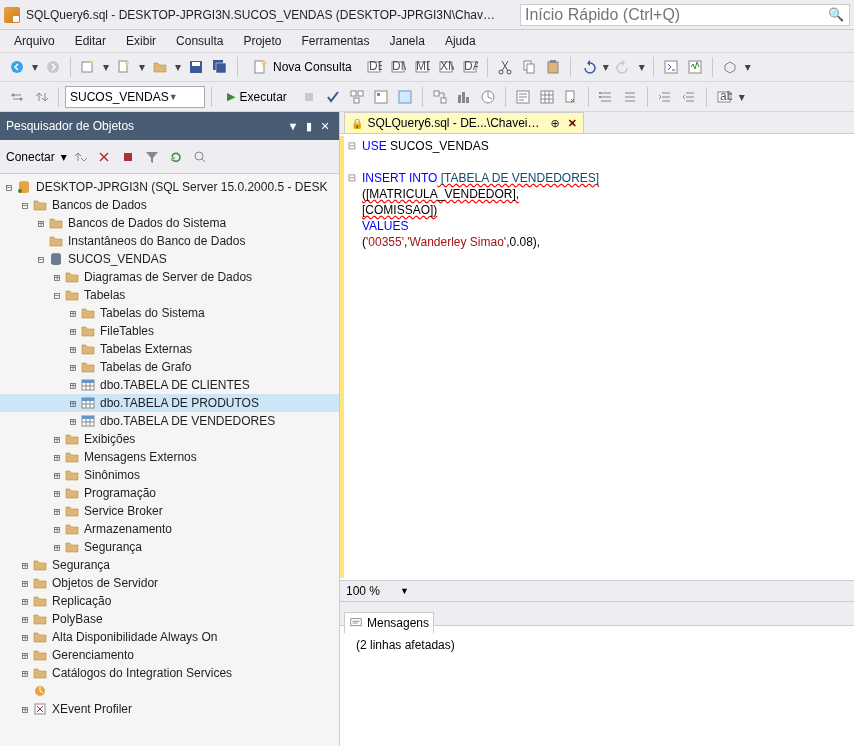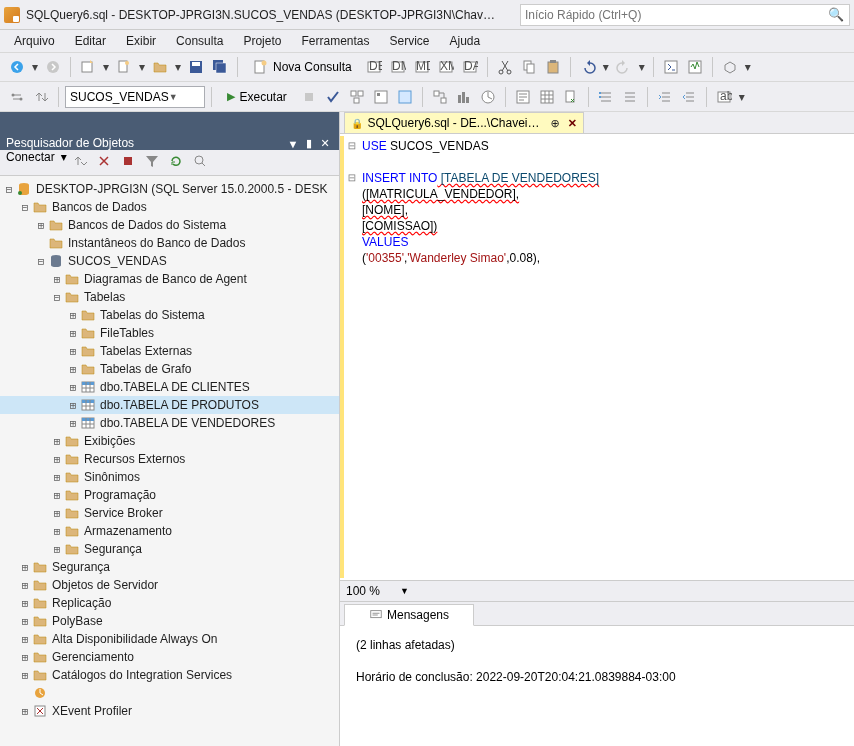--- a/index.html
+++ b/index.html
@@ -2,40 +2,40 @@
 <html><head>
 <meta charset="utf-8">
 <style>
 *{box-sizing:border-box;margin:0;padding:0;font-family:"Segoe UI",Tahoma,sans-serif;font-size:12px}
 body{background:#eeeef2;overflow:hidden;width:854px;height:746px;position:relative}
 .titlebar{height:30px;background:#eeeef2;display:flex;align-items:center;padding:0 4px;border-bottom:1px solid #ccc}
 .titlebar .app-icon{width:16px;height:16px;margin-right:6px;background:linear-gradient(135deg,#e8a33d,#d47b1f);border-radius:2px;position:relative}
 .titlebar .app-icon::after{content:"";position:absolute;width:6px;height:6px;background:#fff;bottom:1px;right:1px;border-radius:1px}
 .titlebar .title{flex:0 1 auto;color:#1e1e1e;white-space:nowrap;overflow:hidden;text-overflow:ellipsis;max-width:470px}
 .titlebar .search{margin-left:auto;display:flex;align-items:center;background:#fff;border:1px solid #ccc;height:22px;width:330px;padding:0 4px}
-.titlebar .search input{border:0;outline:0;flex:1;font-size:12px}
+.titlebar .search input{border:0;outline:0;flex:1;font-size:16px}
 .titlebar .search .mag{color:#555;font-size:13px}
 .menubar{height:22px;display:flex;align-items:center;padding:0 6px;gap:4px;background:#eeeef2}
 .menubar span{padding:2px 8px;color:#1e1e1e;cursor:default}
 .toolbar{height:30px;background:#eeeef2;border-top:1px solid #d8d8d8;border-bottom:1px solid #d8d8d8;display:flex;align-items:center;padding:0 6px;gap:2px}
 .toolbar2{height:30px;background:#eeeef2;border-bottom:1px solid #d8d8d8;display:flex;align-items:center;padding:0 6px;gap:2px}
 .tbtn{width:22px;height:22px;display:flex;align-items:center;justify-content:center;color:#444;cursor:default;border:1px solid transparent}
 .tsep{width:1px;height:20px;background:#c8c8c8;margin:0 4px}
 .tbtn svg{width:16px;height:16px}
 .dropdown{display:flex;align-items:center;height:22px;background:#fff;border:1px solid #abadb3;padding:0 2px 0 4px;min-width:140px}
 .dropdown span{flex:1}
 .dropdown .arrow{color:#555;font-size:9px}
 .exec-btn{display:flex;align-items:center;gap:4px;padding:0 8px;height:22px;border:1px solid transparent;cursor:default}
 .exec-btn .play{color:#388a34;font-size:11px}
 .main{display:flex;height:calc(746px - 30px - 22px - 30px - 30px);position:relative}
 .panel{width:340px;background:#f5f5f5;border-right:1px solid #ccc;display:flex;flex-direction:column}
-.panel-header{height:38px;background:#4a5c74;color:#fff;display:flex;align-items:flex-end;padding:0 6px;font-size:11px}
+.panel-header{height:28px;background:#4a5c74;color:#fff;display:flex;align-items:center;padding:12px 6px;font-size:11px}
 .panel-header .title{flex:1}
 .panel-header .ctrl{width:16px;text-align:center;cursor:default;font-size:11px}
-.panel-toolbar{height:26px;background:#eeeef2;border-bottom:1px solid #ccc;display:flex;padding:0 6px;gap:2px}
+.panel-toolbar{height:34px;background:#eeeef2;border-bottom:1px solid #ccc;display:flex;align-items:center;padding:0 6px;gap:2px}
 .panel-toolbar .label{margin-right:4px}
 .tree{flex:1;overflow:auto;background:#f5f5f5;padding:4px 0}
 .tree-item{display:flex;align-items:center;height:18px;padding-right:4px;white-space:nowrap;cursor:default}
 .expander{width:14px;text-align:center;color:#646464;font-size:11px;font-family:monospace}
 .expander.empty{color:transparent}
 .ticon{width:16px;height:16px;margin-right:4px;flex-shrink:0}
 .tree-item .label{color:#1e1e1e}
 .tree-item.selected{background:#cde6f7}
 .tree-item.selected .label{background:#cde6f7}
 .editor-area{flex:1;display:flex;flex-direction:column;background:#fff}
@@ -50,21 +50,21 @@
 .gutter .fold{color:#808080;font-size:10px;text-align:center;height:16px;line-height:16px}
 .code{padding:2px 0 2px 2px}
 .code .line{height:16px;white-space:pre}
 .kw{color:#0000ff}
 .tk-red{color:#a31515}
 .tk-teal{color:#0c4a6e}
 .squiggle{text-decoration:underline wavy #ff0000;text-decoration-skip-ink:none}
 .hl-line{background:#fffbd6}
 .zoom-bar{height:22px;border-top:1px solid #ccc;border-bottom:1px solid #ccc;display:flex;align-items:center;padding:0 6px;gap:20px;background:#eeeef2}
 .msg-tabs{height:24px;display:flex;align-items:flex-end;background:#eeeef2;border-bottom:1px solid #ccc;padding-left:4px}
-.msg-tab{height:22px;background:#fff;border:1px solid #ccc;border-bottom-color:#fff;display:flex;align-items:center;padding:0 24px;gap:4px;position:relative;top:1px}
+.msg-tab{height:22px;background:#fff;border:1px solid #ccc;border-bottom-color:#fff;display:flex;align-items:center;padding:0 4px;gap:4px;position:relative;top:9px}
 .msg-body{flex:0 0 120px;background:#fff;padding:10px 16px;font-family:Consolas,monospace;font-size:12px;line-height:18px;overflow:auto}
 
 .ic-folder{fill:#dcb67a;stroke:#b8860b;stroke-width:0.5}
 </style>
 </head>
 <body>
 
 <div class="titlebar">
   <div class="app-icon"></div>
   <div class="title">SQLQuery6.sql - DESKTOP-JPRGI3N.SUCOS_VENDAS (DESKTOP-JPRGI3N\Chaveirinho (57))* - Microsoft SQL Server...</div>
@@ -74,21 +74,21 @@
   </div>
 </div>
 
 <div class="menubar">
   <span>Arquivo</span>
   <span>Editar</span>
   <span>Exibir</span>
   <span>Consulta</span>
   <span>Projeto</span>
   <span>Ferramentas</span>
-  <span>Service</span>
+  <span>Janela</span>
   <span>Ajuda</span>
 </div>
 
 <div class="toolbar">
   <div class="tbtn">
       <svg viewBox="0 0 16 16">
         <circle cx="8" cy="8" r="6" fill="#3ba2ea"></circle>
         <path d="M9 5l-3 3 3 3" stroke="#fff" fill="none" stroke-width="1.5"></path>
       </svg>
     </div>
@@ -437,21 +437,21 @@
             <ellipse cx="8" cy="4" rx="5" ry="2" fill="#6b7a8f"></ellipse>
             <path d="M3 4v8a5 2 0 0 0 10 0V4" fill="#6b7a8f"></path>
           </svg>
           <span class="label">SUCOS_VENDAS</span>
         </div>
       <div class="tree-item" style="padding-left:50px">
           <span class="expander">⊞</span>
           <svg class="ticon" viewBox="0 0 16 16">
             <path d="M2 4h4l1 2h7v7H2z" class="ic-folder"></path>
           </svg>
-          <span class="label">Diagramas de Banco de Agent</span>
+          <span class="label">Diagramas de Server de Dados</span>
         </div>
       <div class="tree-item" style="padding-left:50px">
           <span class="expander">⊟</span>
           <svg class="ticon" viewBox="0 0 16 16">
             <path d="M2 4h4l1 2h7v7H2z" class="ic-folder"></path>
           </svg>
           <span class="label">Tabelas</span>
         </div>
       <div class="tree-item" style="padding-left:66px">
           <span class="expander">⊞</span>
@@ -513,21 +513,21 @@
           <svg class="ticon" viewBox="0 0 16 16">
             <path d="M2 4h4l1 2h7v7H2z" class="ic-folder"></path>
           </svg>
           <span class="label">Exibições</span>
         </div>
       <div class="tree-item" style="padding-left:50px">
           <span class="expander">⊞</span>
           <svg class="ticon" viewBox="0 0 16 16">
             <path d="M2 4h4l1 2h7v7H2z" class="ic-folder"></path>
           </svg>
-          <span class="label">Recursos Externos</span>
+          <span class="label">Mensagens Externos</span>
         </div>
       <div class="tree-item" style="padding-left:50px">
           <span class="expander">⊞</span>
           <svg class="ticon" viewBox="0 0 16 16">
             <path d="M2 4h4l1 2h7v7H2z" class="ic-folder"></path>
           </svg>
           <span class="label">Sinônimos</span>
         </div>
       <div class="tree-item" style="padding-left:50px">
           <span class="expander">⊞</span>
@@ -638,21 +638,20 @@
       <div class="gutter">
         <div class="fold">⊟</div>
           <div class="fold"></div>
           <div class="fold">⊟</div>
       </div>
       <div class="code">
         <div class="line"><span class="kw">USE</span><span> SUCOS_VENDAS</span></div>
         <div class="line"> </div>
         <div class="line"><span class="kw">INSERT</span><span class="kw"> INTO</span><span class="tk-teal squiggle"> [TABELA DE VENDEDORES]</span></div>
         <div class="line"><span class="squiggle">([MATRICULA_VENDEDOR],</span></div>
-        <div class="line"><span class="squiggle">[NOME],</span></div>
         <div class="line"><span class="squiggle">[COMISSAO])</span></div>
         <div class="line"><span class="kw">VALUES</span></div>
         <div class="line"><span>(</span><span class="tk-red">'00355'</span><span>,</span><span class="tk-red">'Wanderley Simao'</span><span>,0.08),</span></div>
       </div>
     </div>
     <div class="zoom-bar">
       <span>100 %</span>
       <span style="font-size:9px">▼</span>
     </div>
     <div class="msg-tabs">
@@ -660,16 +659,15 @@
         <svg width="14" height="14" viewBox="0 0 16 16">
             <rect x="2" y="3" width="12" height="8" fill="#fff" stroke="#888"></rect>
             <path d="M4 6h8M4 8h6" stroke="#888"></path>
           </svg>
         <span>Mensagens</span>
       </div>
     </div>
     <div class="msg-body">
       <div>(2 linhas afetadas)</div>
       <div style="height:14px"></div>
-      <div>Horário de conclusão: 2022-09-20T20:04:21.0839884-03:00</div>
     </div>
   </div>
 </div>
 
 </body></html>

